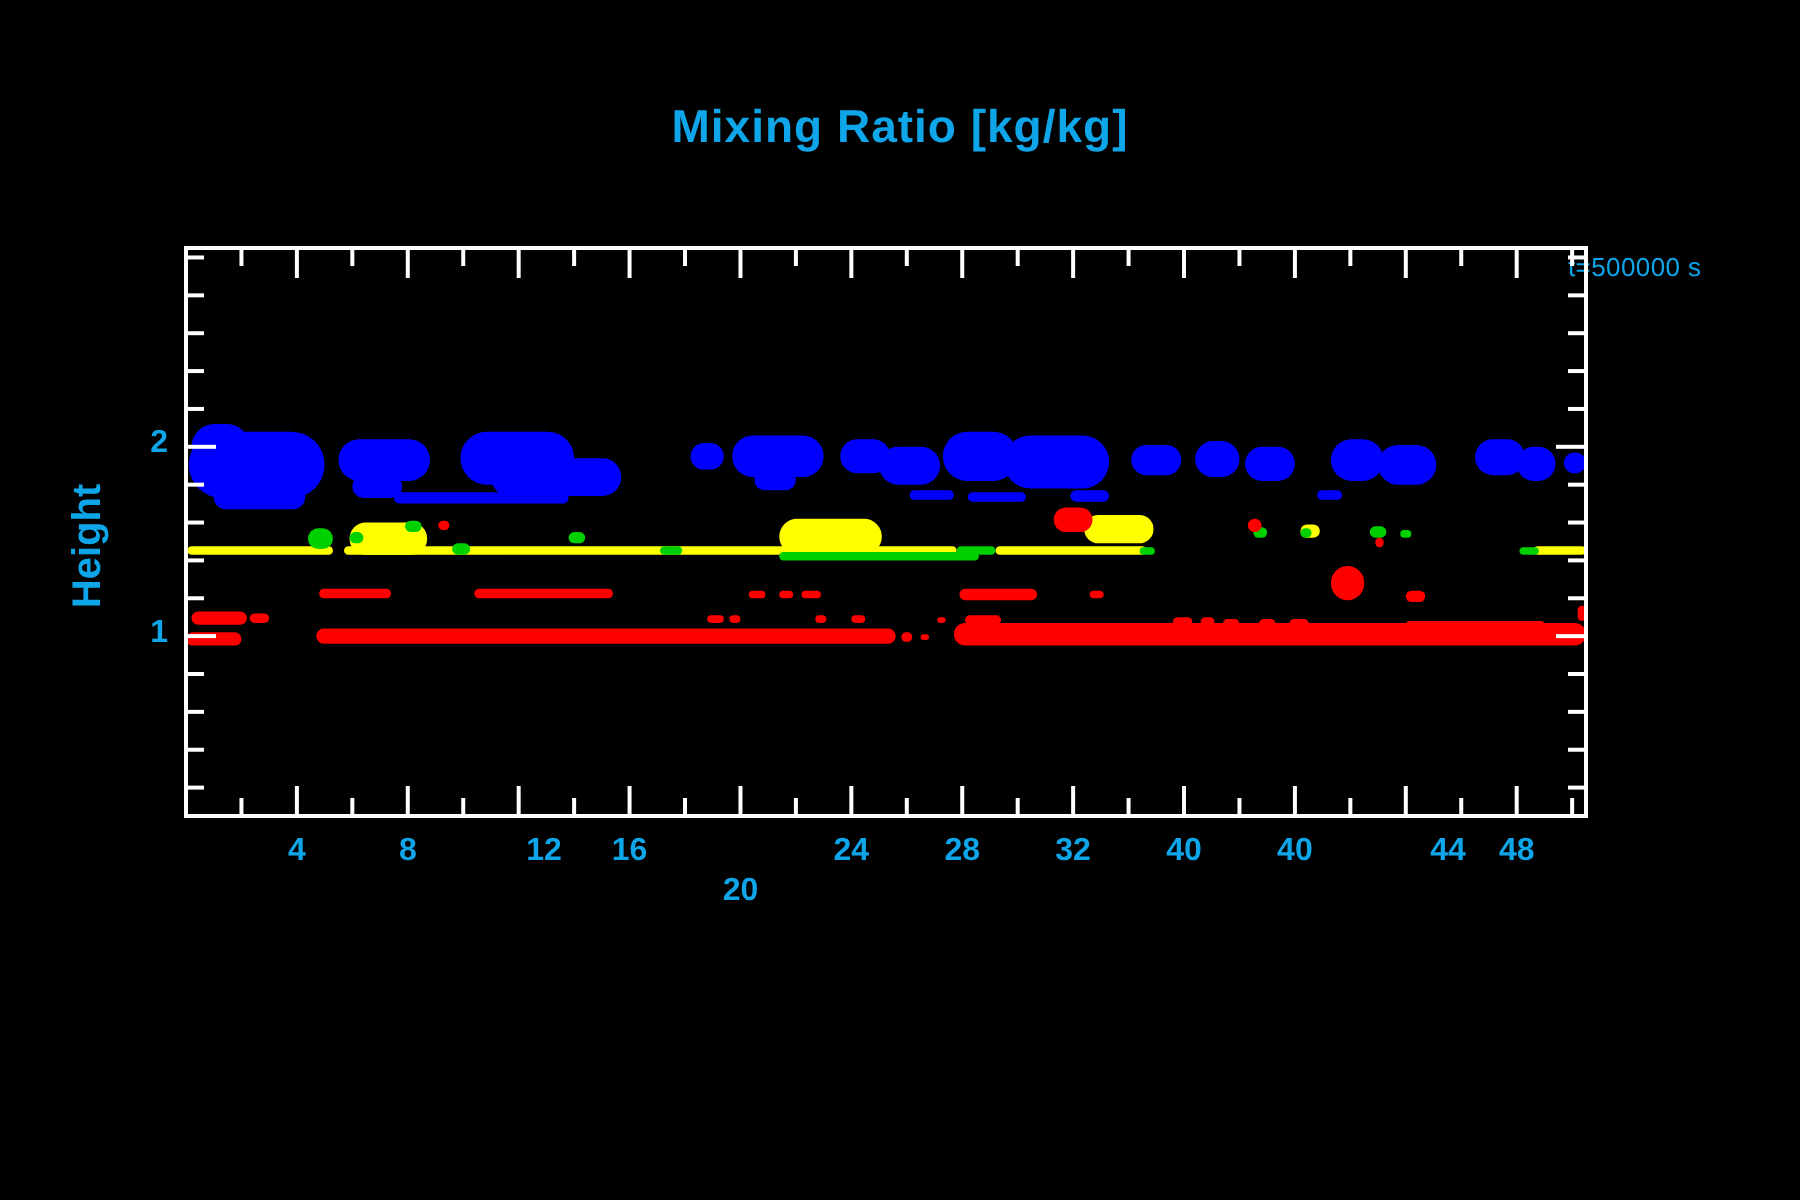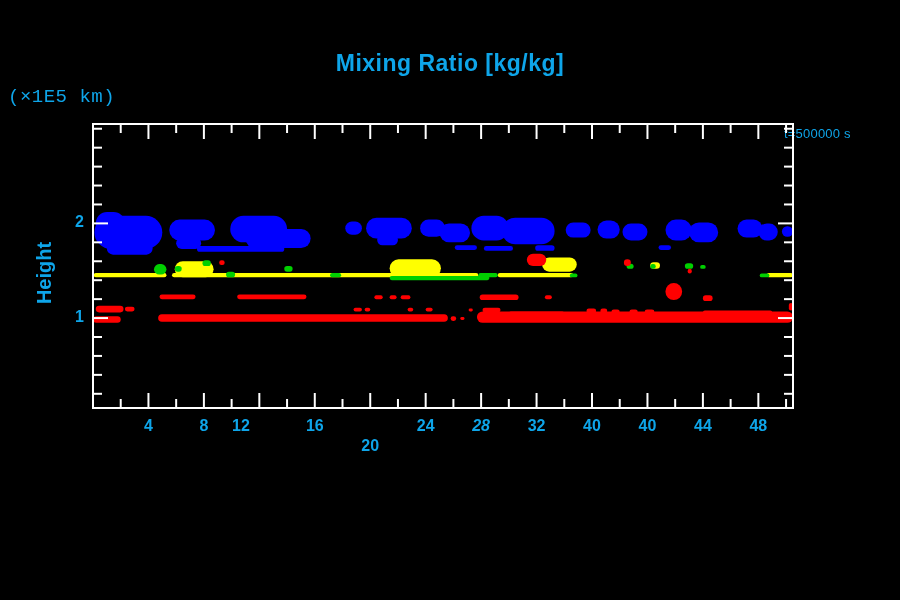--- a/index.html
+++ b/index.html
@@ -38,21 +38,20 @@
     position:absolute;left:52px;width:32px;text-align:right;
     font-size:16px;font-weight:bold;
   }
   svg{position:absolute;left:0;top:0;}
 </style>
 </head>
 <body>
 
 <div id="stage">
   <div class="title">Mixing Ratio [kg/kg]</div>
-  <div class="y-unit">(×1E5 km)</div>
   <div class="t-label">t=500000 s</div>
   <div class="height-label">Height</div>
   <svg id="plot-svg" width="900" height="600" viewBox="0 0 900 600">
       <g>
         <rect x="94.38613861386139" y="215.82666666666663" width="67.92079207920793" height="33.13333333333338" rx="16.56666666666669" ry="16.56666666666669" fill="#0000ff"></rect>
         <rect x="95.77227722772277" y="212.03999999999996" width="29.10891089108911" height="22.720000000000056" rx="11.360000000000028" ry="11.360000000000028" fill="#0000ff"></rect>
         <rect x="106.86138613861387" y="242.33333333333334" width="45.742574257425744" height="12.306666666666672" rx="6.153333333333336" ry="6.153333333333336" fill="#0000ff"></rect>
         <rect x="169.23762376237624" y="219.61333333333334" width="45.74257425742576" height="20.826666666666654" rx="10.413333333333327" ry="10.413333333333327" fill="#0000ff"></rect>
         <rect x="176.16831683168317" y="237.6" width="24.95049504950495" height="11.360000000000014" rx="5.680000000000007" ry="5.680000000000007" fill="#0000ff"></rect>
         <rect x="230.22772277227722" y="215.82666666666663" width="56.83168316831683" height="26.506666666666717" rx="13.253333333333359" ry="13.253333333333359" fill="#0000ff"></rect>
@@ -215,26 +214,26 @@
         <line x1="793" y1="166.6" x2="784" y2="166.6"></line>
         <line x1="93" y1="147.66666666666669" x2="102" y2="147.66666666666669"></line>
         <line x1="793" y1="147.66666666666669" x2="784" y2="147.66666666666669"></line>
         <line x1="93" y1="128.7333333333333" x2="102" y2="128.7333333333333"></line>
         <line x1="793" y1="128.7333333333333" x2="784" y2="128.7333333333333"></line>
       </g>
     </svg>
   <div id="tick-labels">
       <div class="xt" style="left: 148.446px;">4</div>
       <div class="xt" style="left: 203.891px;">8</div>
-      <div class="xt" style="left: 241px;">12</div>
+      <div class="xt" style="left: 272px;">12</div>
       <div class="xt" style="left: 314.782px;">16</div>
       <div class="xt" style="left: 370.228px; margin-top: 20px;">20</div>
       <div class="xt" style="left: 425.673px;">24</div>
-      <div class="xt" style="left: 481.119px; font-style: italic;">28</div>
+      <div class="xt" style="left: 481.119px;">28</div>
       <div class="xt" style="left: 536.564px;">32</div>
       <div class="xt" style="left: 592.01px;">40</div>
       <div class="xt" style="left: 647.455px;">40</div>
-      <div class="xt" style="left: 702.901px;">44</div>
+      <div class="xt" style="left: 702.901px; text-align: right;">44</div>
       <div class="xt" style="left: 758.347px;">48</div>
       <div class="yt" style="top: 308.067px;">1</div>
       <div class="yt" style="top: 213.4px;">2</div>
     </div>
 </div>
 
 </body></html>

